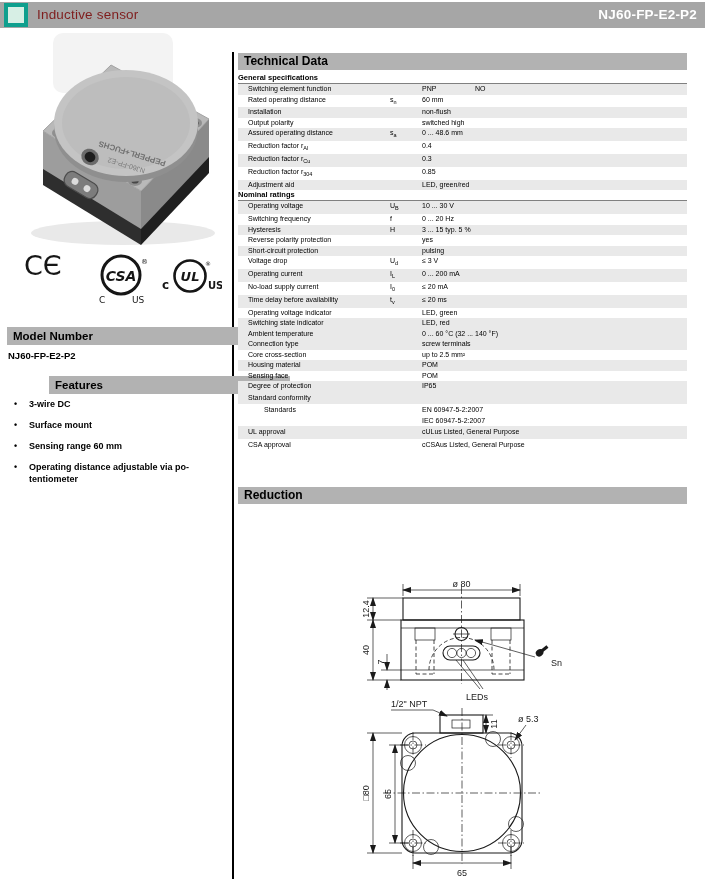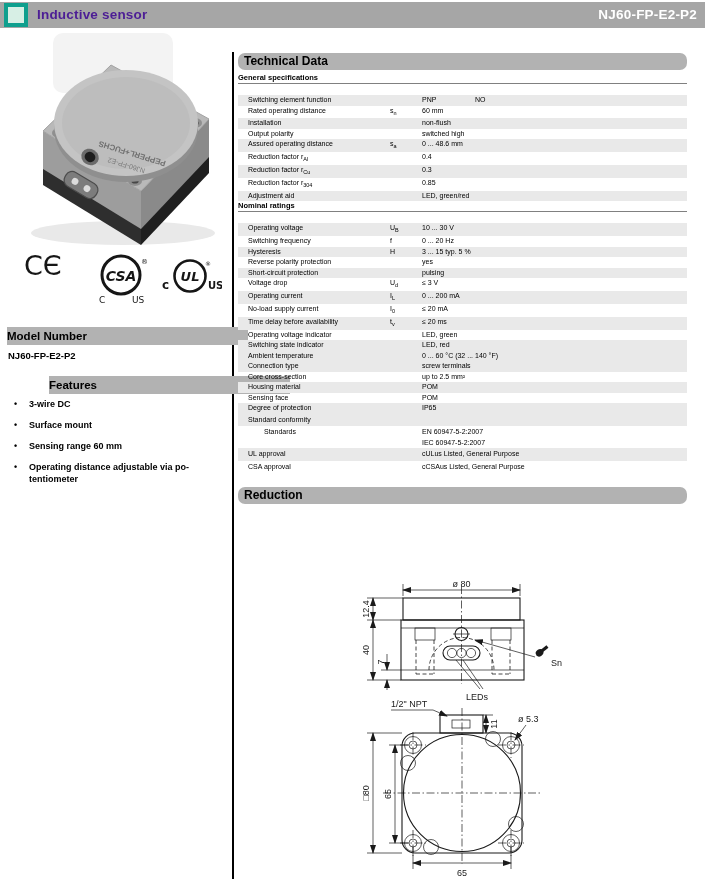--- a/index.html
+++ b/index.html
@@ -4,46 +4,46 @@
 <style>
   html,body{margin:0;padding:0;}
   body{
     width:705px;height:879px;position:relative;background:#fff;
     font-family:"Liberation Sans",sans-serif;color:#000;overflow:hidden;
   }
   
   .topbar{position:absolute;left:0;top:2px;width:705px;height:26px;background:#a6a6a6;}
   .topbar-icon{position:absolute;left:4px;top:1px;width:16px;height:16px;
     background:#d7efe5;border:4px solid #0f9f8e;}
-  .topbar-title{position:absolute;left:37px;top:5px;font-size:13.5px;font-weight:bold;color:#4c1d95;letter-spacing:.2px;}
+  .topbar-title{position:absolute;left:37px;top:5px;font-size:13.5px;font-weight:normal;color:#7f1d1d;letter-spacing:.2px;}
   .topbar-part{position:absolute;right:8px;top:5px;font-size:13.5px;font-weight:bold;color:#fff;letter-spacing:.2px;}
   
   .vdivider{position:absolute;left:232px;top:52px;width:2px;height:827px;background:#000;}
   
   .photo-wrap{position:absolute;left:15px;top:33px;width:205px;height:218px;}
   .mark-ce{position:absolute;left:24px;top:246px;width:40px;height:38px;}
   .mark-csa{position:absolute;left:96px;top:252px;width:54px;height:54px;}
   .mark-ul{position:absolute;left:158px;top:258px;width:64px;height:38px;}
   .side-bar{position:absolute;left:7px;width:241px;height:18px;background:#b2b2b2;
-    font-size:11.5px;font-weight:bold;line-height:18px;box-sizing:border-box;}
+    font-size:11.5px;font-weight:bold;line-height:18px;padding-left:6px;box-sizing:border-box;}
   .mn-bar{top:327px;}
   .ft-bar{top:376px;margin-left:42px;}
   .mn-value{position:absolute;left:8px;top:350px;font-size:9.5px;font-weight:bold;}
   .features{position:absolute;left:8px;top:399px;width:212px;}
   .feat-item{position:relative;padding-left:21px;margin-bottom:9.5px;
     font-size:9px;font-weight:bold;line-height:11.5px;white-space:pre-line;}
   .feat-item .bullet{position:absolute;left:6px;top:0;font-size:9px;}
   
   .rc-bar{position:absolute;left:238px;width:449px;height:17px;background:#b2b2b2;
-    font-size:12px;font-weight:bold;line-height:17px;padding-left:6px;box-sizing:border-box;border-radius:7px;}
+    font-size:12px;font-weight:bold;line-height:17px;padding-left:6px;box-sizing:border-box;}
   .td-bar{top:53px;}
   .dim-bar{top:487px;}
   .specs{position:absolute;left:238px;top:73px;width:449px;}
   .sec-title{font-size:7.5px;font-weight:bold;height:10px;line-height:10px;
-    border-bottom:.75px solid #808080;margin-bottom:11px;}
+    border-bottom:.75px solid #808080;margin-bottom:0;}
   .row{display:flex;min-height:10.5px;line-height:10.5px;font-size:7px;padding-left:10px;box-sizing:border-box;}
   .row.alt{background:#e9e9e9;}
   .row.tall{min-height:12.5px;line-height:12.5px;}
   .lbl{width:142px;flex:none;}
   .lbl.ind{padding-left:16px;width:126px;}
   .sym{width:32px;flex:none;}
   .val{flex:1;}
   .val .line{line-height:11px;}
   .v1{display:inline-block;width:53px;}
   sub{font-size:5.5px;}

